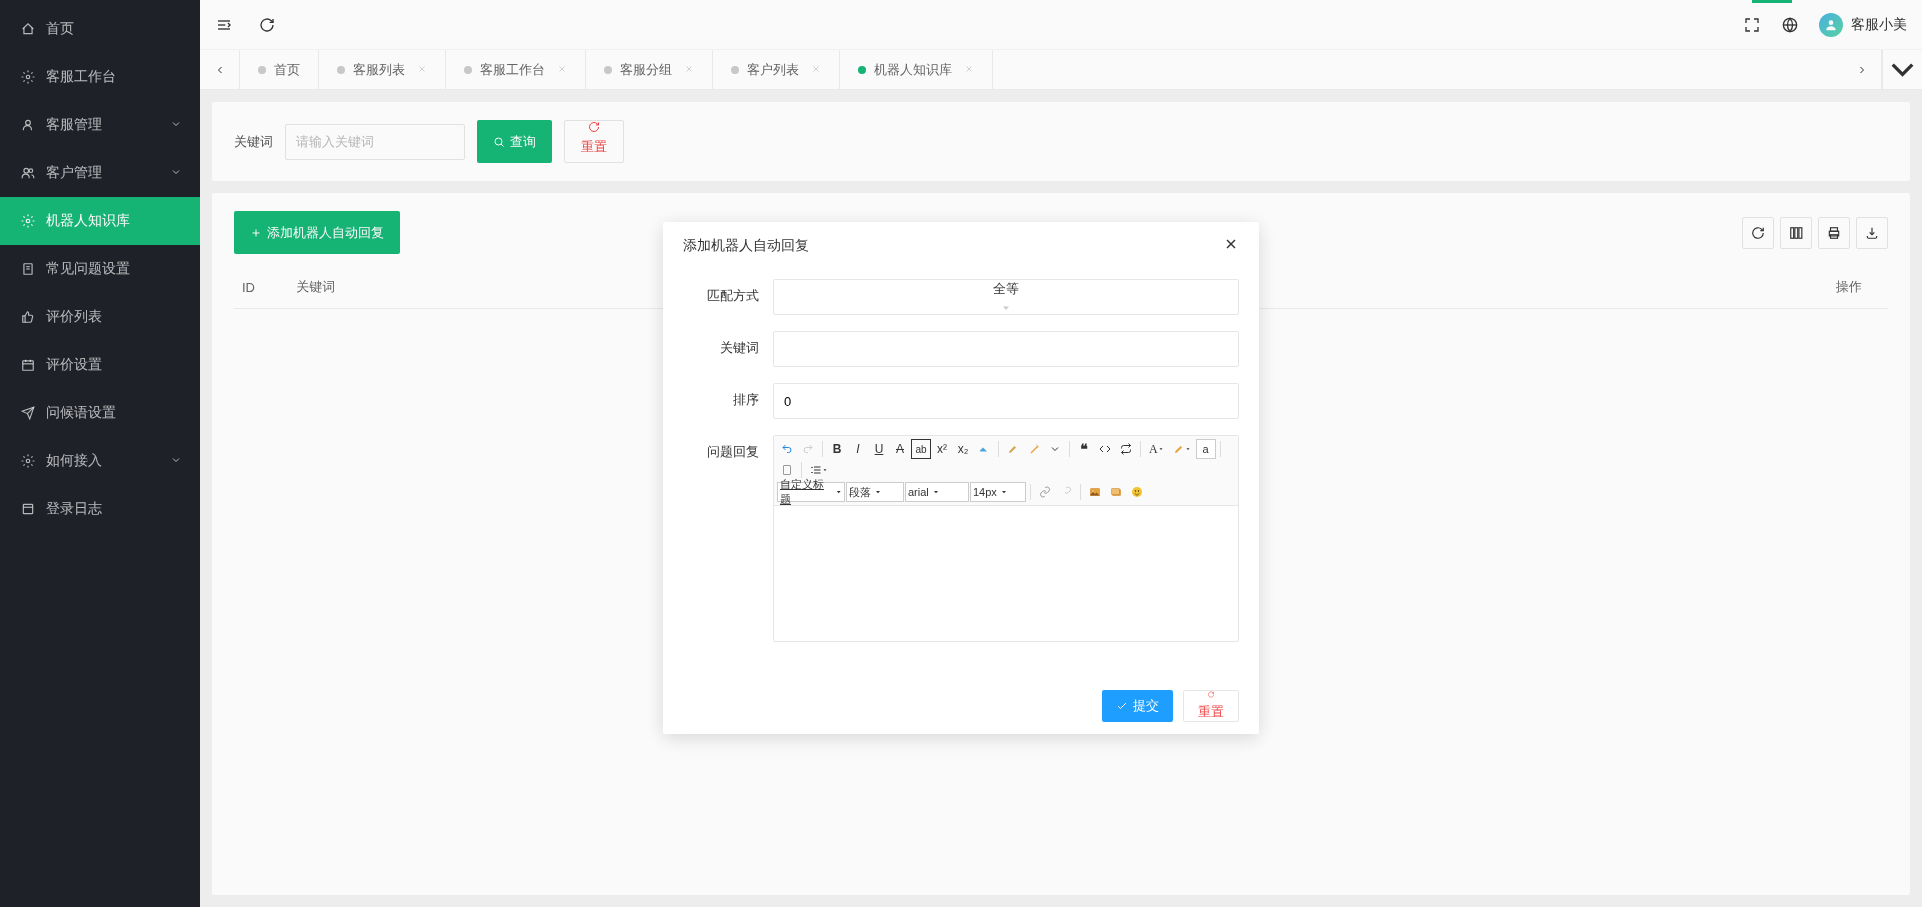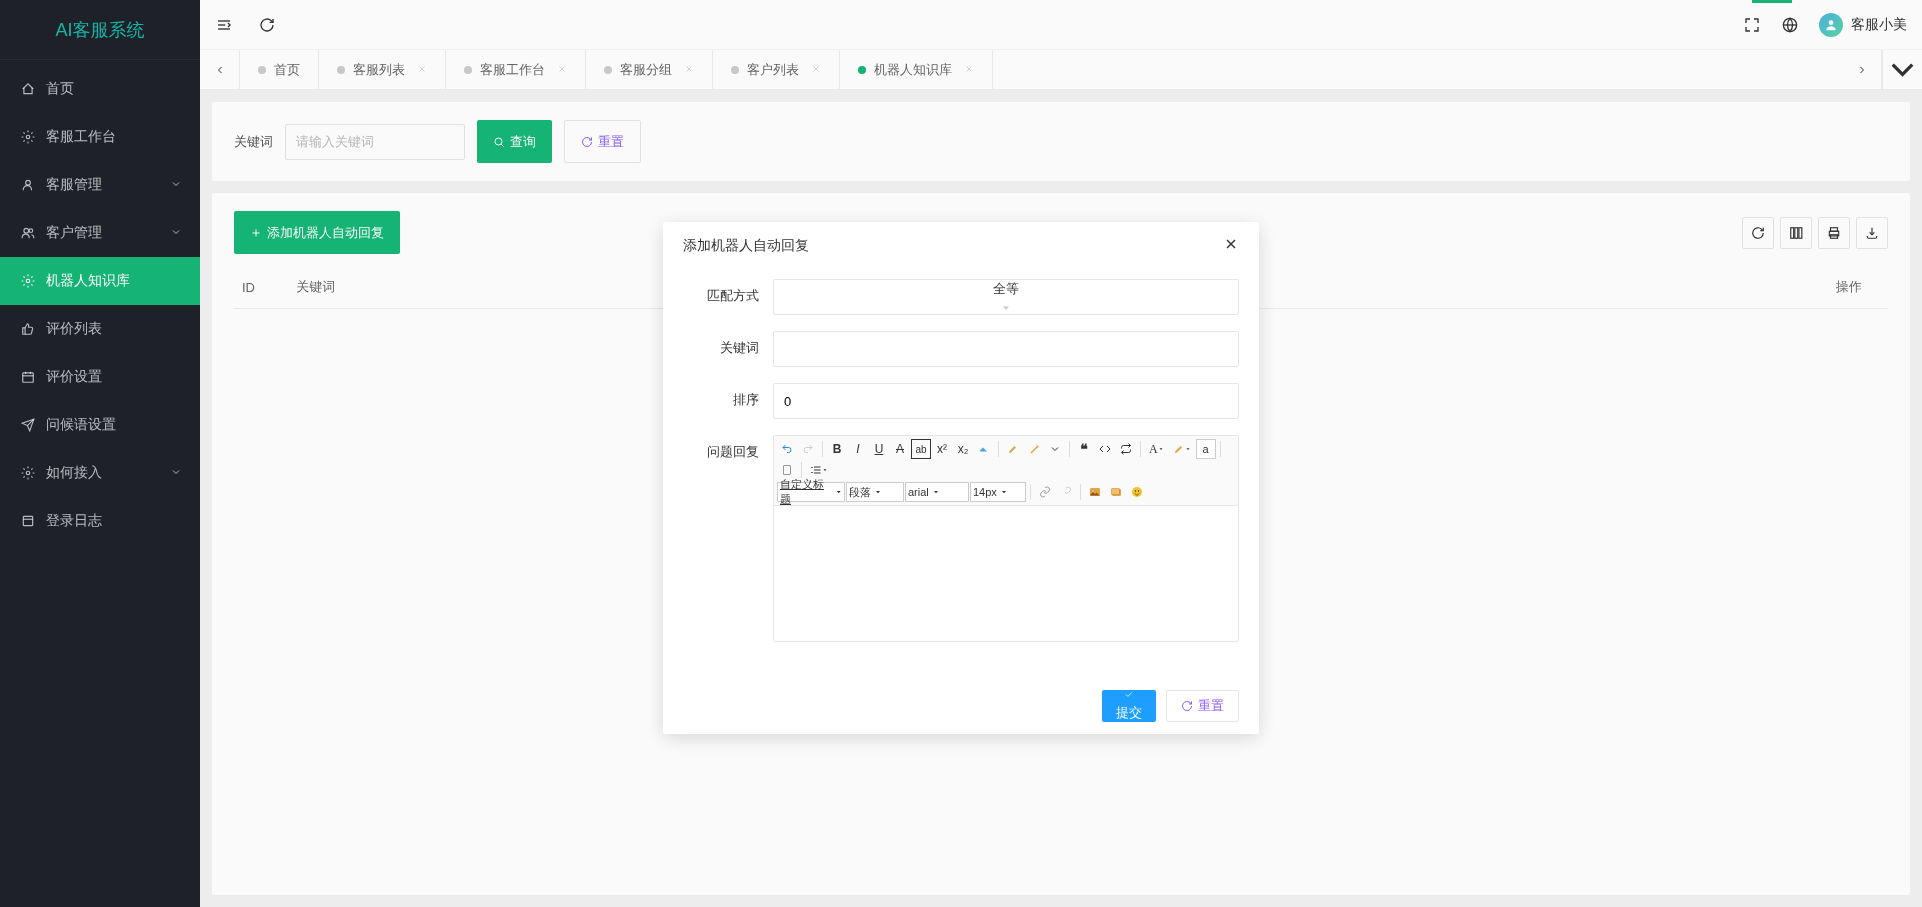--- a/index.html
+++ b/index.html
@@ -46,23 +46,23 @@
 
 
 .content { flex: 1; background: #f2f2f2; padding: 12px; overflow: auto; display: flex; flex-direction: column; gap: 12px; }
 .card { background: #fff; border-radius: 2px; padding: 18px 22px; }
 .filter { display: flex; align-items: center; gap: 12px; }
 .label { font-size: 13px; color: #555; }
 .input { height: 36px; border: 1px solid #e6e6e6; border-radius: 2px; padding: 0 10px; font-size: 13px; width: 180px; outline: none; }
 .input::placeholder { color: #bbb; }
 .btn { height: 43px; padding: 0 16px; border: none; border-radius: 2px; cursor: pointer; font-size: 13px; display: inline-flex; align-items: center; gap: 5px; }
 .btn-primary { background: #16b777; color: #fff; }
-.btn-default { background: #fff; border: 1px solid #e6e6e6; color: #8b5cf6; }
+.btn-default { background: #fff; border: 1px solid #e6e6e6; color: #ef4444; flex-direction: column; }
 .btn svg { width: 12px; height: 12px; }
-.btn-blue { background: #1E9FFF; color: #fff; flex-direction: column; }
+.btn-blue { background: #1E9FFF; color: #fff; }
 
 .toolbar { display: flex; justify-content: space-between; align-items: center; margin-bottom: 12px; }
 .icon-btns { display: flex; gap: 6px; }
 .icon-btn { width: 32px; height: 32px; border: 1px solid #e6e6e6; border-radius: 2px; display: flex; align-items: center; justify-content: center; cursor: pointer; background: #fff; }
 .icon-btn svg { width: 14px; height: 14px; }
 
 .table { width: 100%; border-collapse: collapse; }
 .table th { text-align: left; padding: 12px 8px; font-weight: normal; font-size: 13px; color: #666; border-bottom: 1px solid #eee; }
 .table th:last-child { text-align: center; }
 .table-body { height: 100px; }
@@ -98,21 +98,20 @@
 .italic { font-style: italic; }
 .underline { text-decoration: underline; }
 .strike { text-decoration: line-through; }
 </style>
 </head>
 <body>
 
 <div class="app">
 
   <aside class="sidebar">
-    <div class="logo">AI客服系统</div>
     <nav class="nav" id="nav">
         <div class="nav-item">
           <span class="icon">
             <svg viewBox="0 0 24 24" fill="none" stroke="currentColor" stroke-width="2">
               <path d="M3 12l9-9 9 9"></path>
               <path d="M5 10v10h14V10"></path>
             </svg>
           </span>
           <span>首页</span>
         </div>
@@ -152,20 +151,30 @@
             </svg></span>
         </div>
         <div class="nav-item active">
           <span class="icon">
             <svg viewBox="0 0 24 24" fill="none" stroke="currentColor" stroke-width="2">
               <circle cx="12" cy="12" r="3"></circle>
               <path d="M12 1v3m0 16v3M4.2 4.2l2.1 2.1m11.4 11.4l2.1 2.1M1 12h3m16 0h3M4.2 19.8l2.1-2.1m11.4-11.4l2.1-2.1"></path>
             </svg>
           </span>
           <span>机器人知识库</span>
+        </div>
+        <div class="nav-item">
+          <span class="icon">
+            <svg viewBox="0 0 24 24" fill="none" stroke="currentColor" stroke-width="2">
+              <rect x="5" y="3" width="14" height="18" rx="1"></rect>
+              <line x1="9" y1="8" x2="15" y2="8"></line>
+              <line x1="9" y1="12" x2="15" y2="12"></line>
+            </svg>
+          </span>
+          <span>常见问题设置</span>
         </div>
         <div class="nav-item">
           <span class="icon">
             <svg viewBox="0 0 24 24" fill="none" stroke="currentColor" stroke-width="2">
               <path d="M7 10v11H3V10z"></path>
               <path d="M7 10l4-7a2 2 0 0 1 2 2v4h5a2 2 0 0 1 2 2l-2 8a2 2 0 0 1-2 2H7"></path>
             </svg>
           </span>
           <span>评价列表</span>
         </div>

